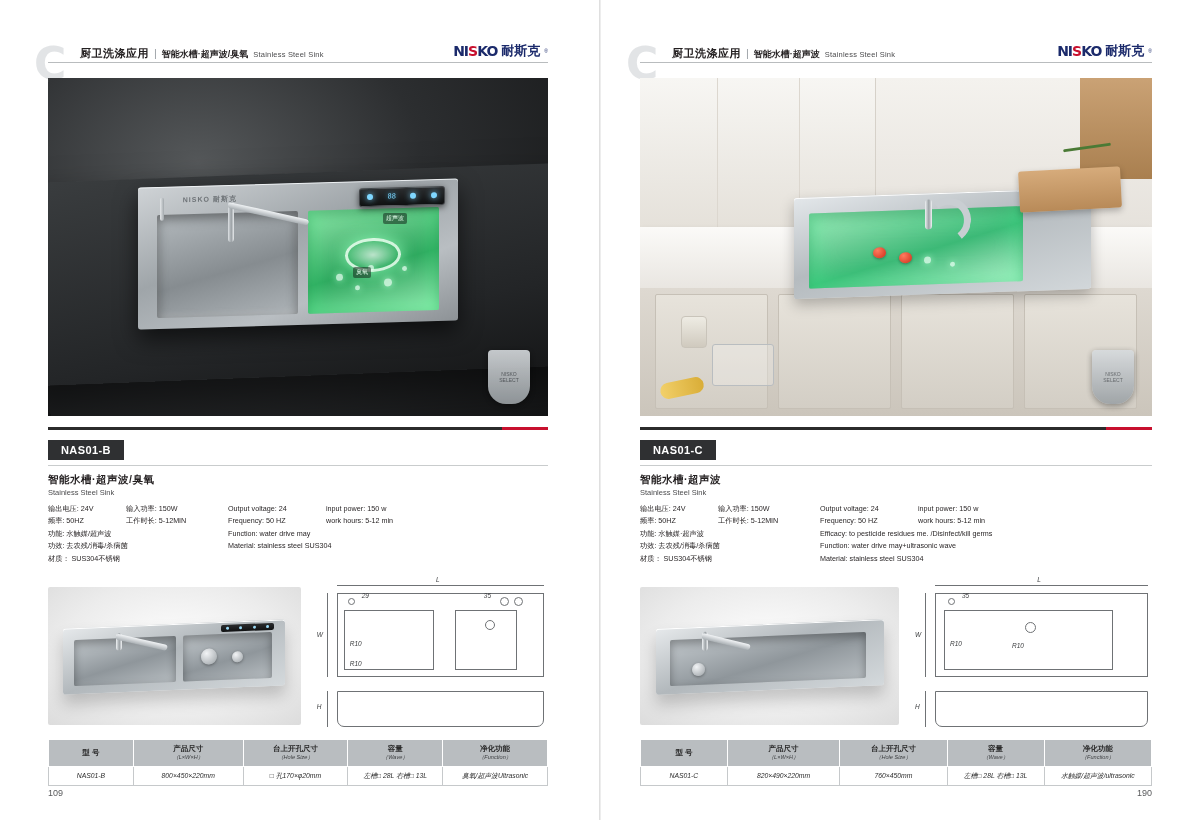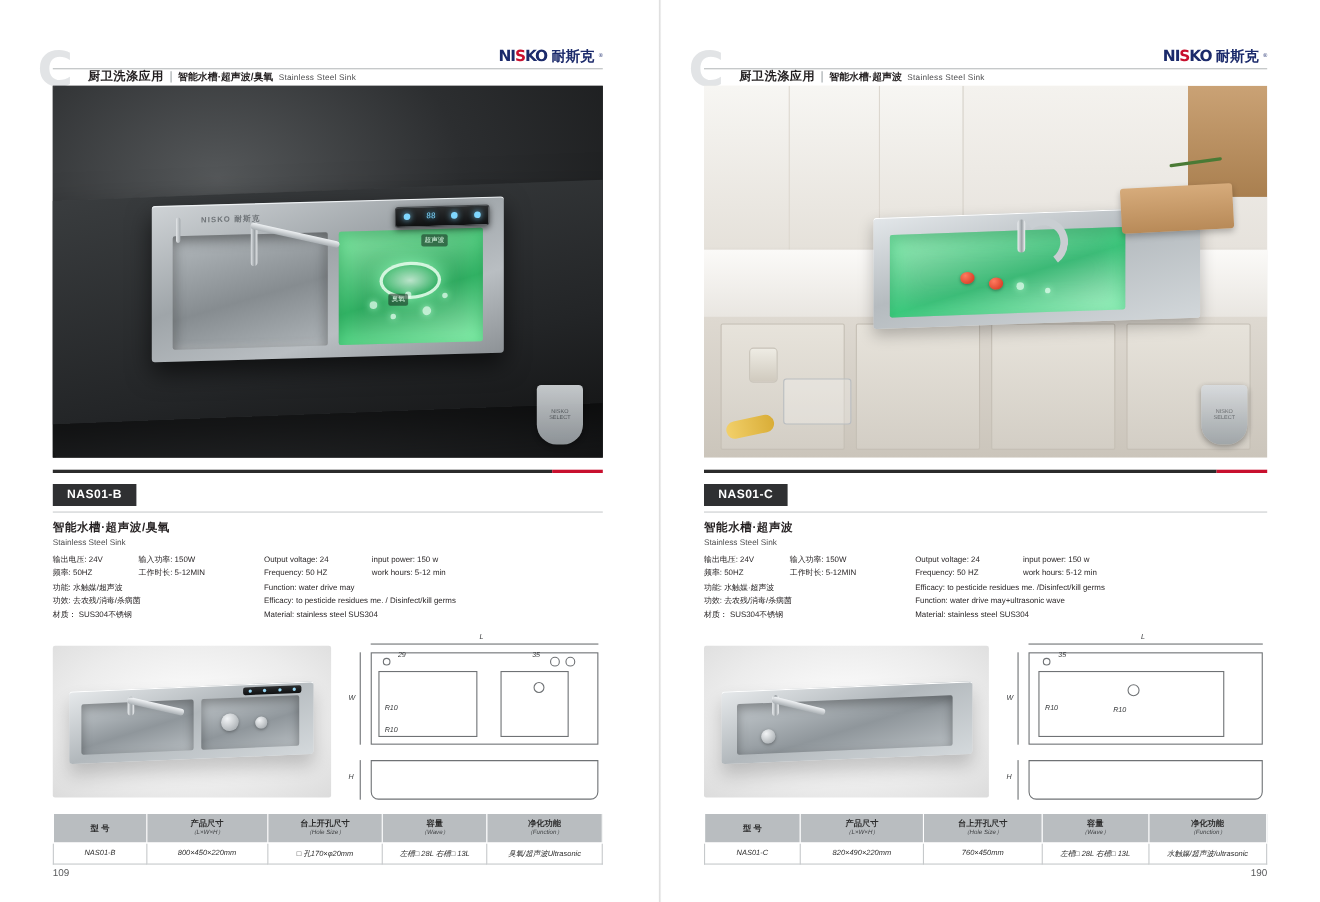--- a/index.html
+++ b/index.html
@@ -23,21 +23,21 @@
 
   
   .hdr { position:relative; height:46px; }
   .hdr-rule { position:absolute; left:0; right:0; top:34px; height:1px; background:#b9bcbe; }
   .hdr-c {
     position:absolute; left:-14px; top:14px;
     font-size:44px; line-height:44px; font-weight:bold;
     color:#e2e4e6; letter-spacing:-2px;
     font-family:"DejaVu Sans", sans-serif;
   }
-  .hdr-txt { position:absolute; left:32px; top:18px; display:flex; align-items:baseline; gap:5px;margin-top:16px; }
+  .hdr-txt { position:absolute; left:32px; top:18px; display:flex; align-items:baseline; gap:5px; }
   .hdr-cn { font-size:11px; font-weight:bold; color:#231f20; letter-spacing:.5px; }
   .hdr-bar { color:#9aa0a4; font-size:11px; }
   .hdr-cn2 { font-size:9px; font-weight:bold; color:#231f20; }
   .hdr-en { font-size:7.5px; color:#4d4d4f; letter-spacing:.2px; }
 
   .logo { position:absolute; right:0; top:14px; display:flex; align-items:center; gap:4px; }
   .logo-mark {
     font-size:14px; font-weight:bold; letter-spacing:-1px;
     color:#1b2a6b; font-family:"DejaVu Sans", sans-serif;
   }
@@ -178,21 +178,21 @@
   .model-tag {
     display:inline-block; background:#2f3032; color:#fff;
     font-size:11px; font-weight:bold; padding:4px 13px; letter-spacing:.4px;
     margin-top:8px;
   }
   .model-underline { height:1px; background:#c9cccd; margin-top:5px; }
 
   .title-cn { font-size:10.5px; font-weight:bold; margin-top:7px; letter-spacing:.5px; }
   .title-en { font-size:7.5px; color:#4d4d4f; margin-top:1px; }
 
-  .specs { display:flex; margin-top:6px; gap:12px; }
+  .specs { display:flex; margin-top:6px; gap:0; }
   .spec-col-cn { width:180px; }
   .spec-col-en { flex:1; }
   .spec-line { display:flex; font-size:7.2px; line-height:12.4px; color:#231f20; white-space:nowrap; }
   .spec-line .k { width:78px; }
   .spec-line .k2 { width:62px; }
   .spec-line-en { font-size:7.2px; line-height:12.4px; color:#231f20; white-space:nowrap; }
   .spec-line-en .c1 { display:inline-block; width:96px; }
 
   
   .lower { display:flex; margin-top:14px; height:150px; gap:14px; }
@@ -333,21 +333,20 @@
       <div class="spec-col-en">
         <div class="spec-line-en">
           <span class="c1">Output voltage: 24</span>
           <span>input power: 150 w</span>
         </div>
         <div class="spec-line-en">
           <span class="c1">Frequency: 50 HZ</span>
           <span>work hours: 5-12 min</span>
         </div>
         <div class="spec-line-en">Function: water drive may</div>
-        <div class="spec-line-en">Efficacy: to pesticide residues me. / Disinfect/kill germs</div>
         <div class="spec-line-en">Material: stainless steel SUS304</div>
       </div>
     </div>
 
     <div class="lower">
       <div class="prod-shot">
         <div class="shot-bg"></div>
         <div class="ps-sink">
           <div class="ps-basin" style="left:5%;top:18%;width:46%;height:70%;"></div>
           <div class="ps-basin" style="left:54%;top:18%;width:40%;height:70%;"></div>

